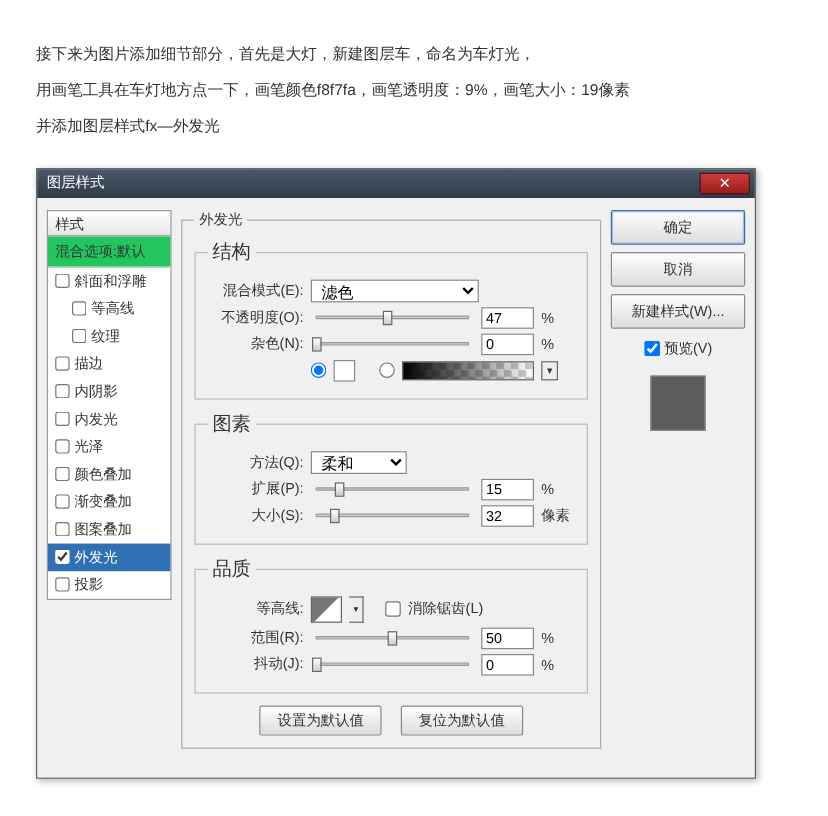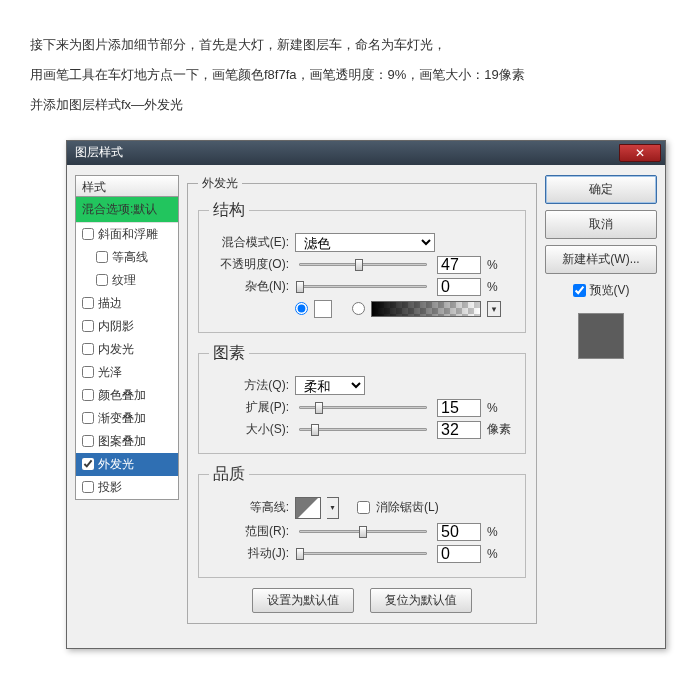--- a/index.html
+++ b/index.html
@@ -1,20 +1,20 @@
 <!DOCTYPE html>
 <html><head>
 <meta charset="utf-8">
 <style>
   * { box-sizing: border-box; margin: 0; padding: 0; }
   body { font-family: "Microsoft YaHei", SimSun, sans-serif; font-size: 12px; background: #fff; color: #333; }
   .page { width: 690px; }
   .intro { padding: 30px 30px 20px 30px; font-size: 13px; line-height: 2.3; color: #333; }
   .dialog-wrap { padding: 0 30px 30px 30px; }
-  .dialog { width: 600px; border: 1px solid #666; background: #f0f0f0; box-shadow: 2px 2px 6px rgba(0,0,0,0.3); margin-left: 36px; }
+  .dialog { width: 600px; border: 1px solid #666; background: #f0f0f0; box-shadow: 2px 2px 6px rgba(0,0,0,0.3); }
   .titlebar { background: linear-gradient(#4b5a6a,#2e3a47); color: #fff; height: 24px; display: flex; align-items: center; padding: 0 4px 0 8px; font-size: 12px; }
   .titlebar-spacer { flex: 1; }
   .close-btn { width: 42px; height: 18px; background: linear-gradient(#cc3d3d,#9a1c1c); color: #fff; text-align: center; line-height: 16px; border: 1px solid #5a0f0f; border-radius: 0 0 2px 2px; font-size: 12px; cursor: pointer; }
   .dialog-body { display: flex; padding: 10px 8px 18px 8px; gap: 8px; }
   .styles-col { width: 104px; }
   .styles-header { border: 1px solid #999; background: linear-gradient(#fff,#e6e6e6); padding: 3px 6px; height: 22px; }
   .styles-list { border: 1px solid #999; border-top: none; background: #fff; }
   .styles-blend { padding: 4px 6px; background: #22c55e; border-bottom: 1px solid #ddd; }
   .style-item { padding: 3px 6px; display: flex; align-items: center; gap: 4px; }
   .style-item input[type=checkbox] { width: 12px; height: 12px; }
@@ -24,21 +24,21 @@
   .settings-col { flex: 1; }
   fieldset.outer { border: 1px solid #aaa; padding: 8px 10px 10px 10px; margin-bottom: 6px; }
   fieldset.outer > legend { padding: 0 4px; font-size: 12px; }
   fieldset.inner { border: 1px solid #bbb; padding: 8px 10px 10px 10px; margin-bottom: 10px; }
   fieldset.inner > legend { padding: 0 4px; font-size: 16px; }
   .row { display: flex; align-items: center; margin: 4px 0; gap: 6px; }
   .row .lbl { width: 80px; text-align: right; }
   .select { border: 1px solid #888; background: #fff; height: 19px; padding: 1px 4px; }
   .slider-track { flex: 1; height: 3px; background: #ccc; border: 1px solid #999; position: relative; border-radius: 1px; margin: 0 4px; }
   .slider-thumb { position: absolute; top: -5px; width: 8px; height: 12px; background: linear-gradient(#fff,#ccc); border: 1px solid #666; transform: translateX(-4px); }
-  .num-input { width: 44px; height: 18px; border: 1px solid #888; background: #fff; text-align: left; padding: 1px 3px; font-size: 16px; }
+  .num-input { width: 44px; height: 18px; border: 1px solid #888; background: #fff; text-align: left; padding: 1px 3px; font-size: 12px; }
   .unit { width: 28px; }
   .radio-swatch { width: 18px; height: 18px; border: 1px solid #888; display: inline-block; }
   .radio-swatch.white { background: #fff; }
   .grad-preview { width: 110px; height: 16px; border: 1px solid #666; background: repeating-conic-gradient(#ccc 0 25%, #fff 0 50%) 0 0/12px 12px; position: relative; }
   .grad-preview::after { content:""; position:absolute; inset:0; background:linear-gradient(to right, #000, rgba(0,0,0,0)); }
   .grad-dd { width: 14px; height: 16px; border:1px solid #666; background:#eee; text-align:center; font-size:9px; line-height:14px; }
   .contour-sw { width: 26px; height: 22px; border:1px solid #666; background:linear-gradient(135deg,#777 0%,#777 49%,#fff 51%,#fff 100%); display:inline-block; }
   .contour-dd { width:12px; height:22px; border:1px solid #666; border-left:none; background:#eee; text-align:center; font-size:8px; line-height:20px; display:inline-block; }
   .buttons-row { text-align:center; margin-top:6px; }
   .btn { display:inline-block; min-width:88px; padding:3px 14px; border:1px solid #888; background:linear-gradient(#fefefe,#dcdcdc); cursor:pointer; margin:0 6px; border-radius:2px; font-size:12px; }
@@ -157,21 +157,21 @@
                 <input type="radio" name="glowsrc" style="">
                 <span class="grad-preview"></span>
                   <span class="grad-dd">▾</span>
               </div>
             </fieldset>
 
             <fieldset class="inner">
               <legend>图素</legend>
               <div class="row">
                 <span class="lbl">方法(Q):</span>
-                <select class="select" style="width:70px"><option>柔和</option></select>
+                <select class="select" style="width:80px"><option>柔和</option></select>
               </div>
               <div class="row">
                 <span class="lbl">扩展(P):</span>
                 <div class="slider-track">
                     <div class="slider-thumb" style="left:15%"></div>
                   </div>
                 <input class="num-input" value="15" style="">
                 <span class="unit">%</span>
               </div>
               <div class="row">

